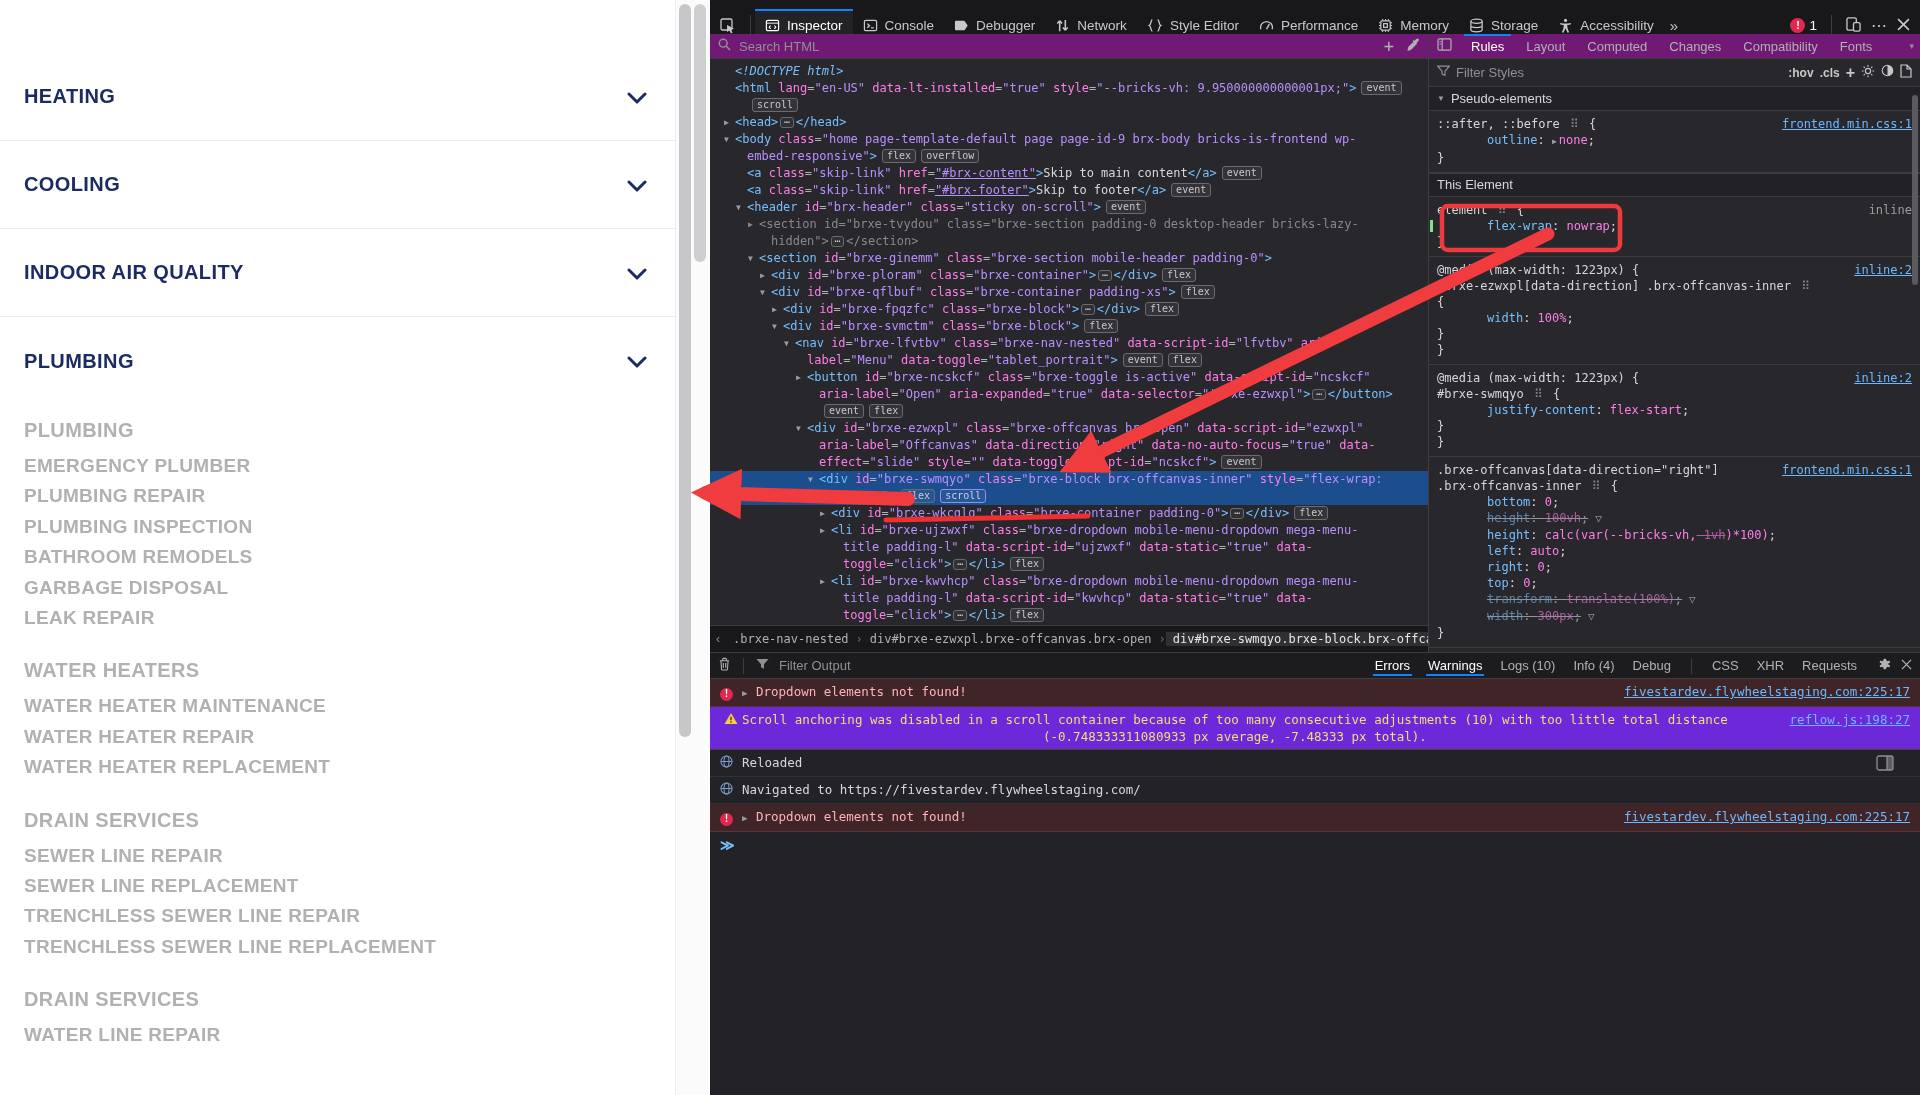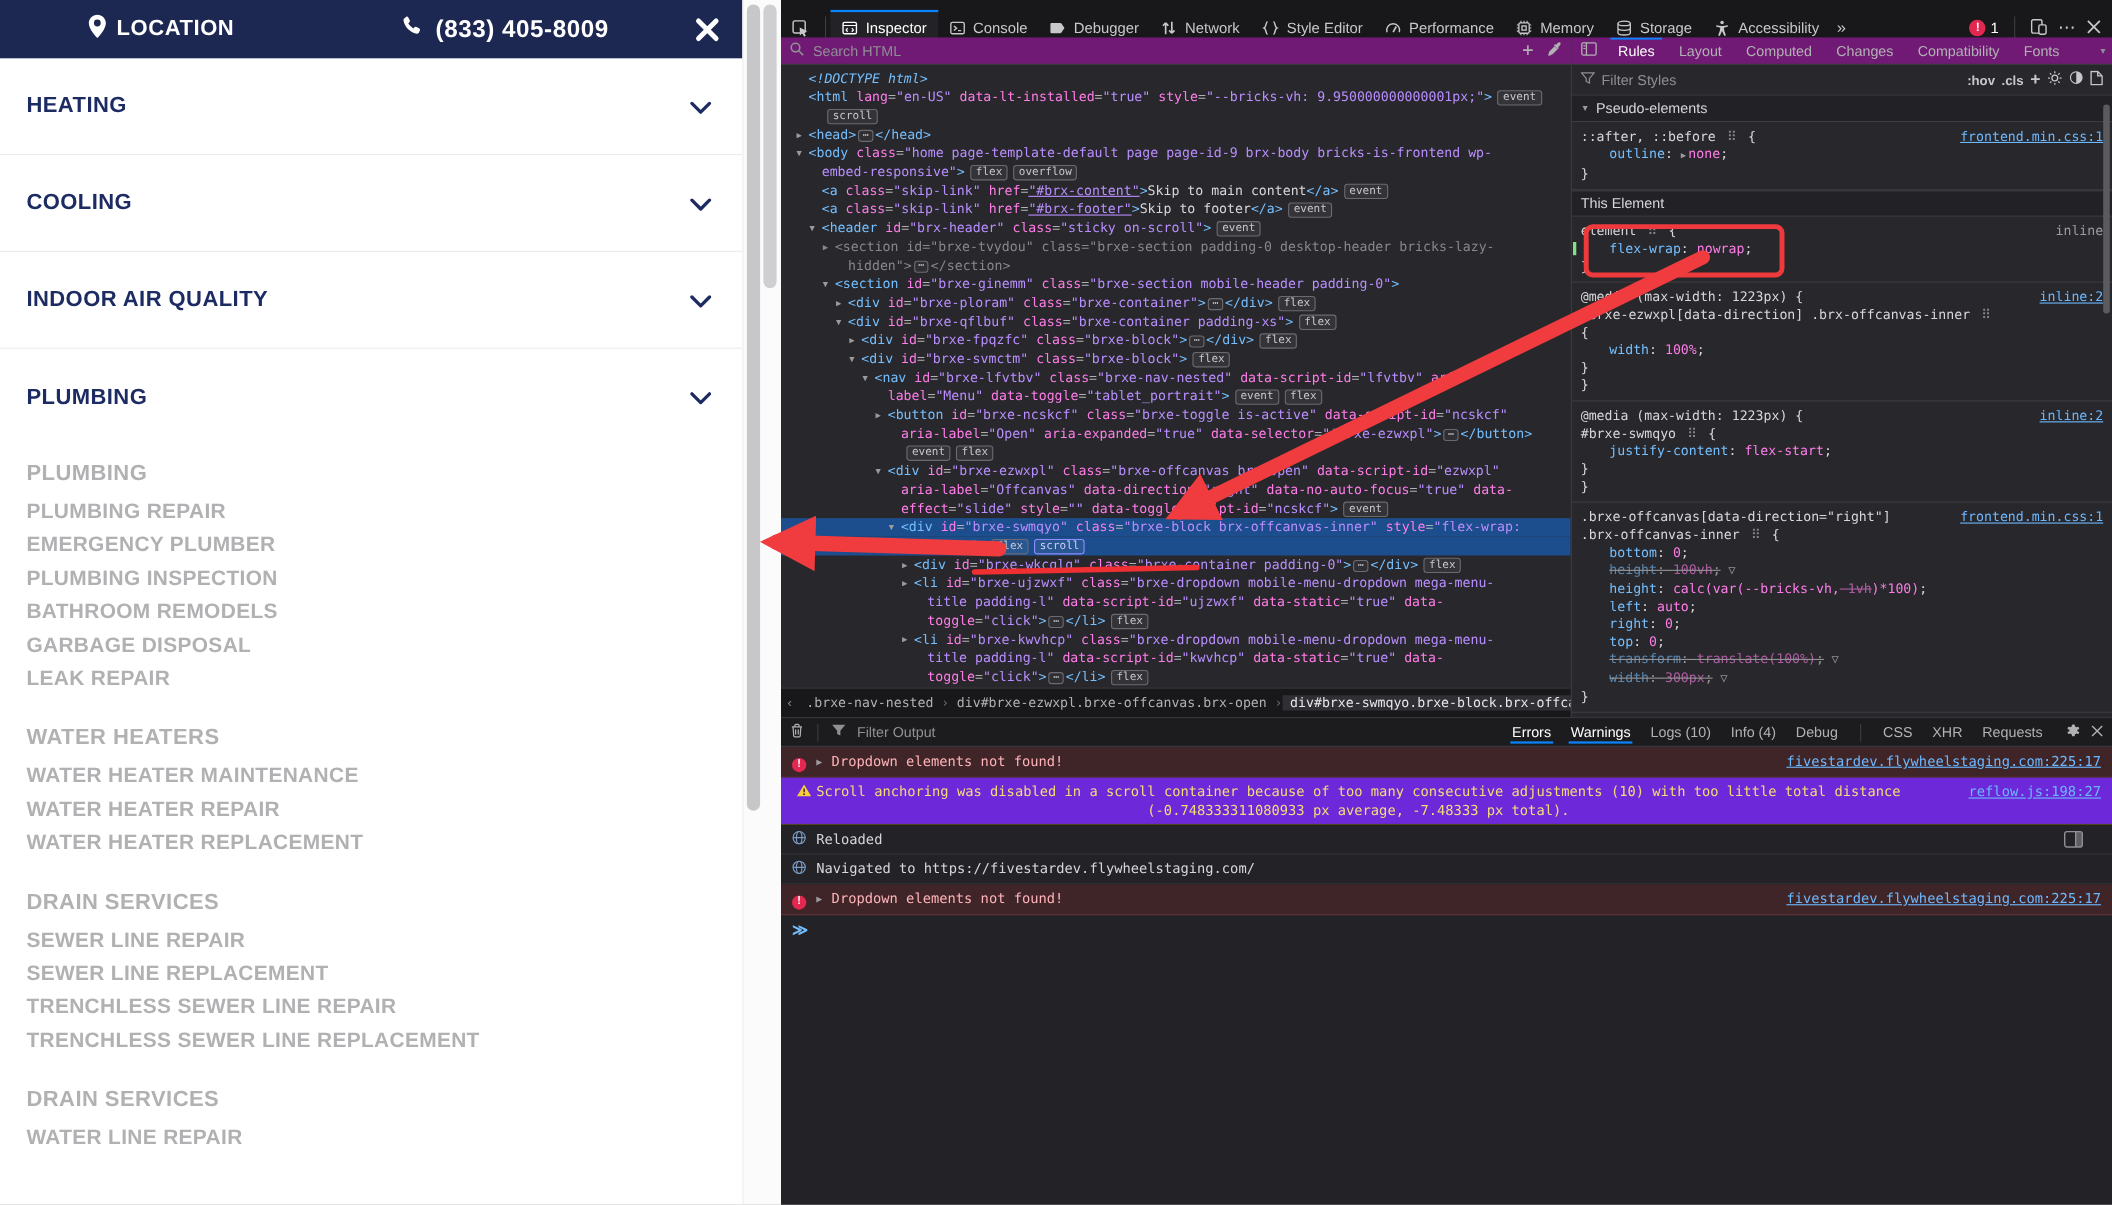--- a/index.html
+++ b/index.html
@@ -79,21 +79,21 @@
     font-family:"Liberation Sans",sans-serif;font-size:13px;color:#8f8f94;}
   .r-toolbar .sp{flex:1;}
   .rtbtn{color:#c8c8cb;font-size:12px;font-weight:bold;cursor:pointer;}
   .r-head{height:24px;display:flex;align-items:center;gap:6px;padding:0 8px;background:#222226;
     border-bottom:1px solid #3c3c41;font-family:"Liberation Sans",sans-serif;font-size:13px;color:#d7d7db;}
   .r-head .tri{font-size:8px;color:#9b9b9e;}
   .rblock{padding:5px 8px 6px;border-bottom:1px solid #3c3c41;position:relative;}
   .rline{white-space:nowrap;position:relative;}
   .rline .rt{float:right;}
   .w{color:#d7d7db;} .dots{color:#85858a;margin:0 3px;}
-  .pn{color:#75bfff;} .pv{color:#ff7de9;}
+  .pn{color:#75bfff;margin-left:24px;} .pv{color:#ff7de9;}
   .ind1{padding-left:26px;}
   .struck{text-decoration:line-through;opacity:.62;}
   .stv{text-decoration:line-through;opacity:.62;}
   .rlink{color:#6cb8ff;text-decoration:underline;cursor:pointer;}
   .rplain{color:#9b9b9e;}
   .funnel{color:#8f8f94;font-size:11px;margin-left:7px;text-decoration:none;display:inline-block;}
   .tri8{color:#9b9b9e;font-size:8px;margin-right:2px;}
   .caretbar{position:absolute;left:-7px;top:2px;width:3px;height:12px;background:#86df8b;}
   .rl-scroll{position:absolute;right:2px;top:36px;width:6px;height:190px;background:#5a5a5f;border-radius:3px;}
   
@@ -119,39 +119,20 @@
   .prompt{display:flex;align-items:center;padding:5px 10px;color:#75bfff;font-size:14px;font-weight:bold;
     font-family:"DejaVu Sans Mono",monospace;}
   .splitbtn{position:absolute;right:26px;top:102px;width:18px;height:16px;cursor:pointer;}
   
   .overlay{position:absolute;left:0;top:0;width:1920px;height:1095px;pointer-events:none;z-index:60;}
 </style>
 </head>
 <body>
 
 <div class="menu-pane">
-  <div class="menu-head">
-    <div class="mh-loc">
-      <span><svg width="17" height="22" viewBox="0 0 16 20">
-            <path d="M8 0C3.9 0 .7 3.2.7 7.2c0 5 6.2 11.6 6.9 12.3a.6.6 0 0 0 .9 0c.6-.7 6.8-7.3 6.8-12.3C15.3 3.2 12.1 0 8 0zm0 10a2.9 2.9 0 1 1 0-5.8A2.9 2.9 0 0 1 8 10z" fill="#fff"></path>
-          </svg></span>
-      <span>LOCATION</span>
-    </div>
-    <div class="mh-phone">
-      <span><svg width="20" height="20" viewBox="0 0 20 20">
-            <path d="M4.3 1.2C5 .9 5.8 1.2 6.2 1.9l1.3 2.4c.3.6.2 1.4-.3 1.9l-1 1c.8 1.6 2.8 3.7 4.5 4.6l1-1c.5-.5 1.3-.6 1.9-.3l2.4 1.2c.7.4 1 1.3.7 2l-.8 1.9c-.3.7-1 1.1-1.7 1-6-.8-11.6-6.3-12.4-12.3-.1-.8.3-1.5 1-1.8z" fill="#fff"></path>
-          </svg></span>
-      <span>(833) 405-8009</span>
-    </div>
-    <div class="mh-close">
-      <svg width="32" height="32" viewBox="0 0 32 32">
-          <path d="M8 8 L24 24 M24 8 L8 24" stroke="#fff" stroke-width="4.5" stroke-linecap="round"></path>
-        </svg>
-    </div>
-  </div>
   <div class="menu-body">
     <div id="accordion-list">
         <div class="m-acc">
           <span class="lab">HEATING</span>
           <span>
             <svg width="20" height="12" viewBox="0 0 20 12" fill="none">
               <path d="M2 2 L10 10 L18 2" stroke="#1d2b63" stroke-width="3" stroke-linecap="round" stroke-linejoin="round"></path>
             </svg>
           </span>
         </div>
@@ -176,22 +157,22 @@
           <span>
             <svg width="20" height="12" viewBox="0 0 20 12" fill="none">
               <path d="M2 2 L10 10 L18 2" stroke="#1d2b63" stroke-width="3" stroke-linecap="round" stroke-linejoin="round"></path>
             </svg>
           </span>
         </div>
       </div>
     <div class="m-groups" id="menu-groups">
         <div class="g">
           <div class="m-ghead">PLUMBING</div>
+          <div class="m-link">EMERGENCY PLUMBER</div>
           <div class="m-link">PLUMBING REPAIR</div>
-          <div class="m-link">EMERGENCY PLUMBER</div>
           <div class="m-link">PLUMBING INSPECTION</div>
           <div class="m-link">BATHROOM REMODELS</div>
           <div class="m-link">GARBAGE DISPOSAL</div>
           <div class="m-link">LEAK REPAIR</div>
         </div>
         <div class="g">
           <div class="m-ghead">WATER HEATERS</div>
           <div class="m-link">WATER HEATER MAINTENANCE</div>
           <div class="m-link">WATER HEATER REPAIR</div>
           <div class="m-link">WATER HEATER REPLACEMENT</div>

